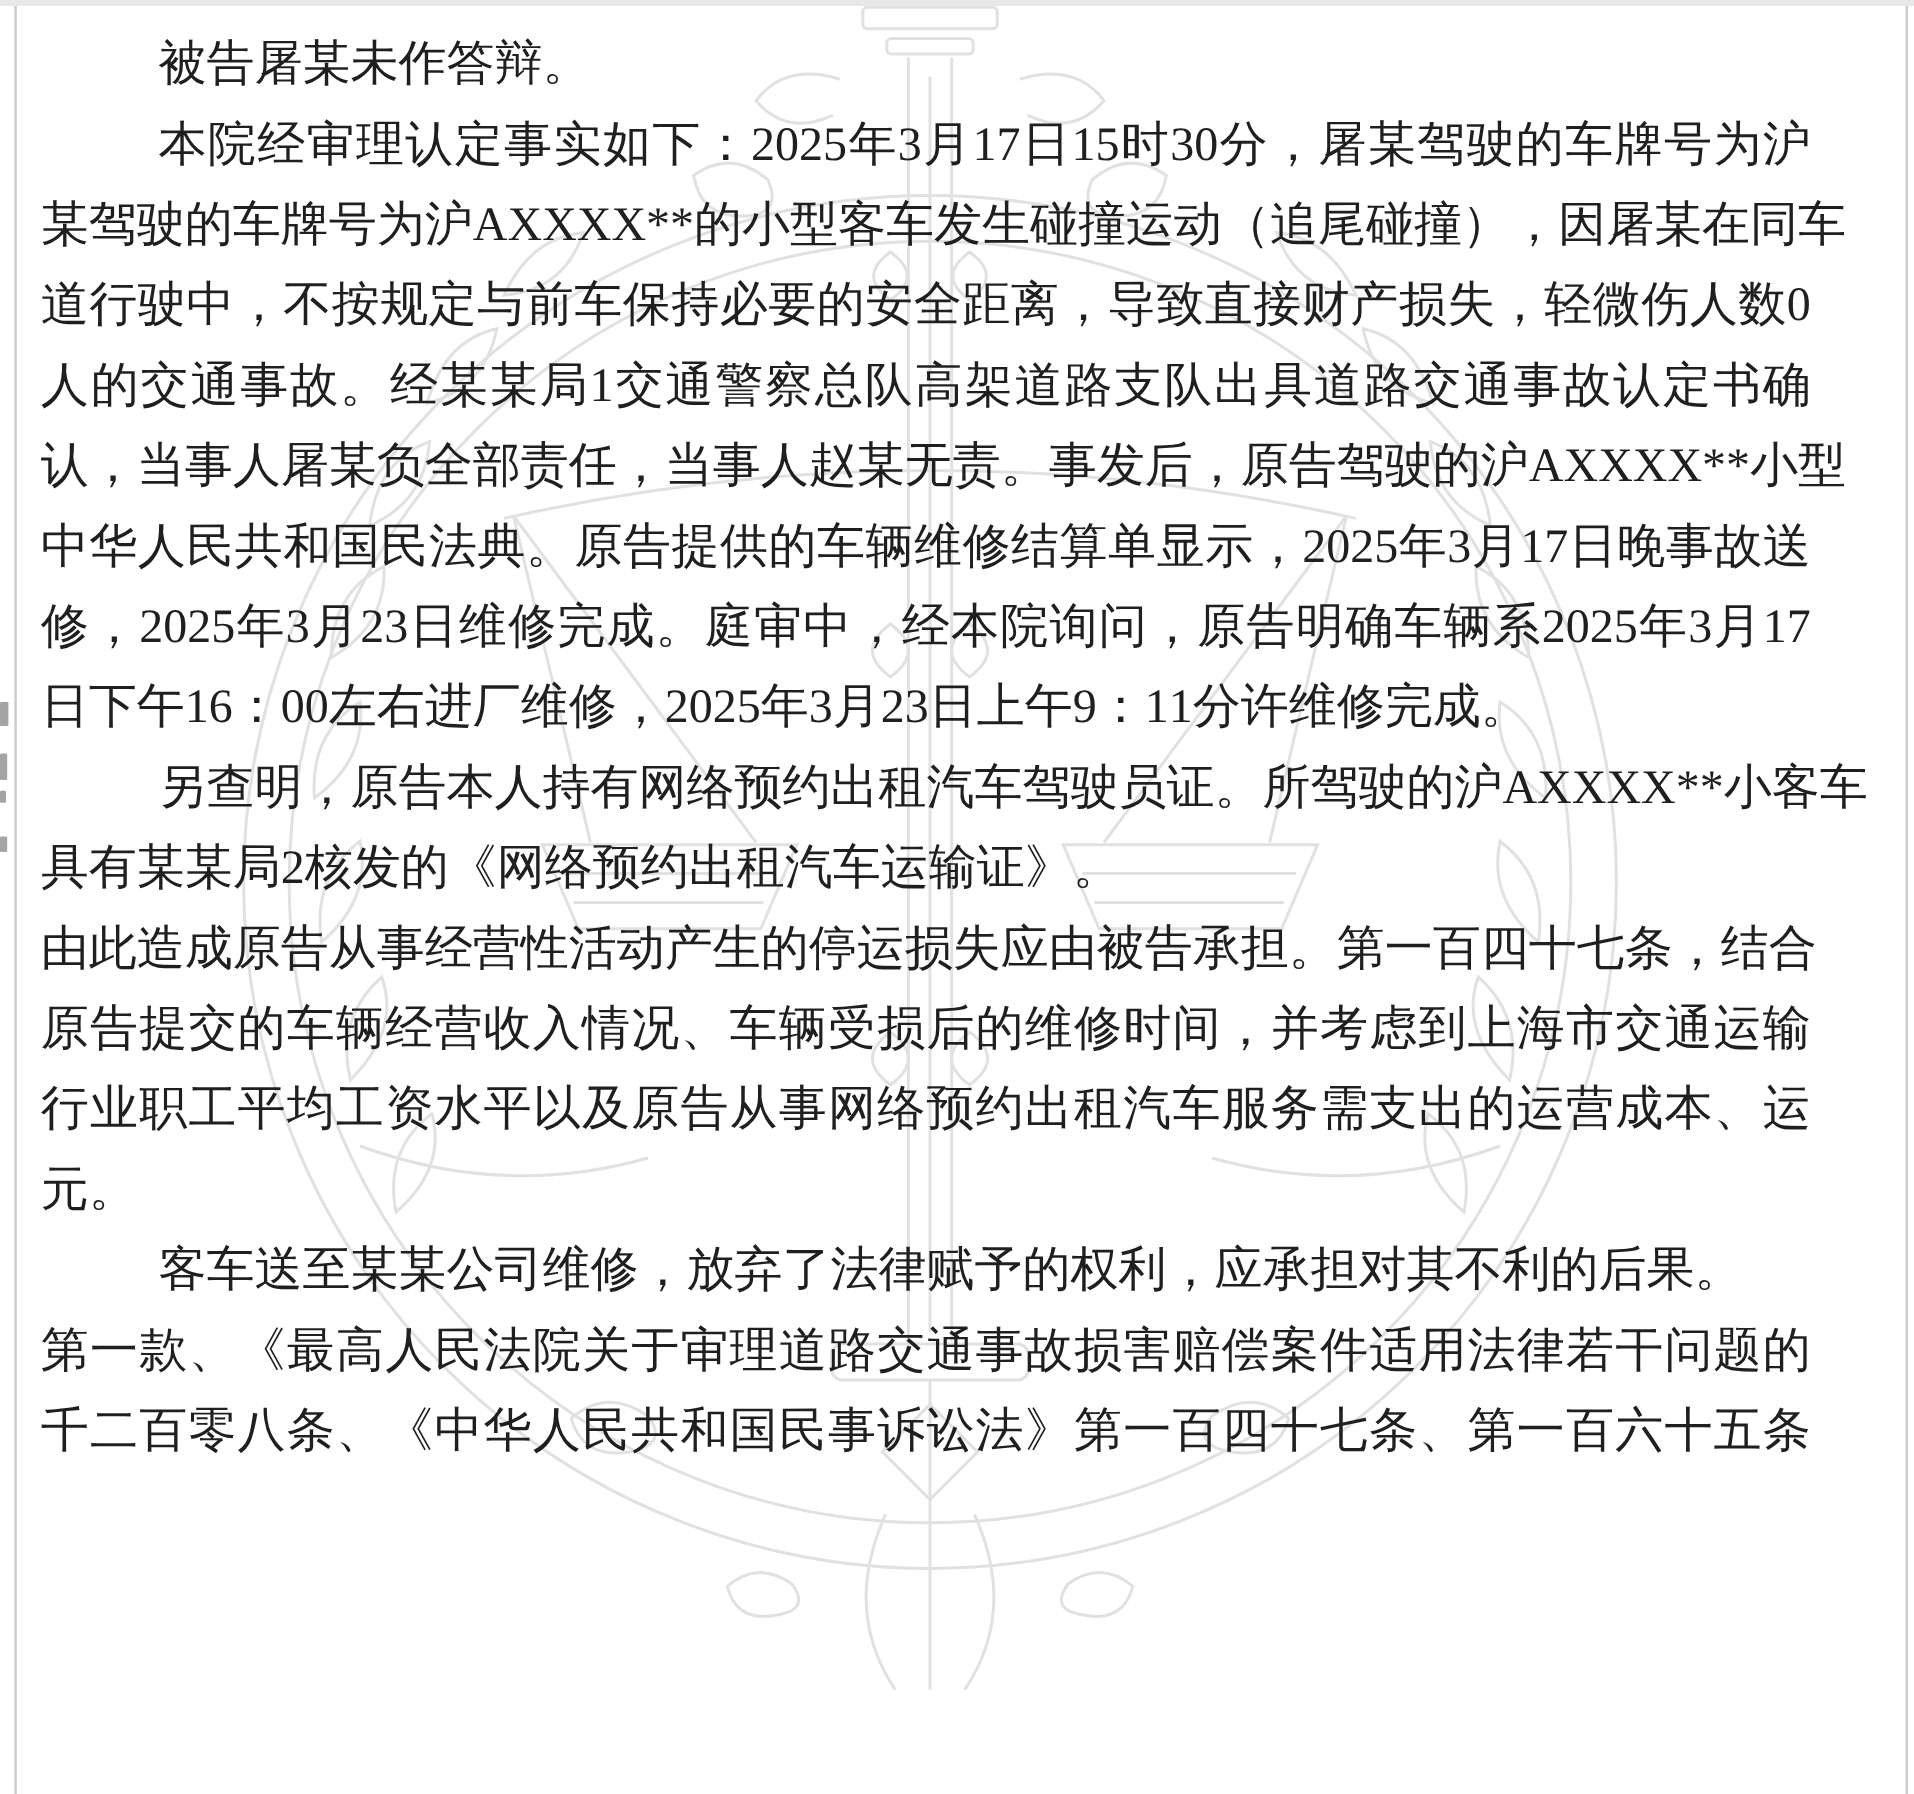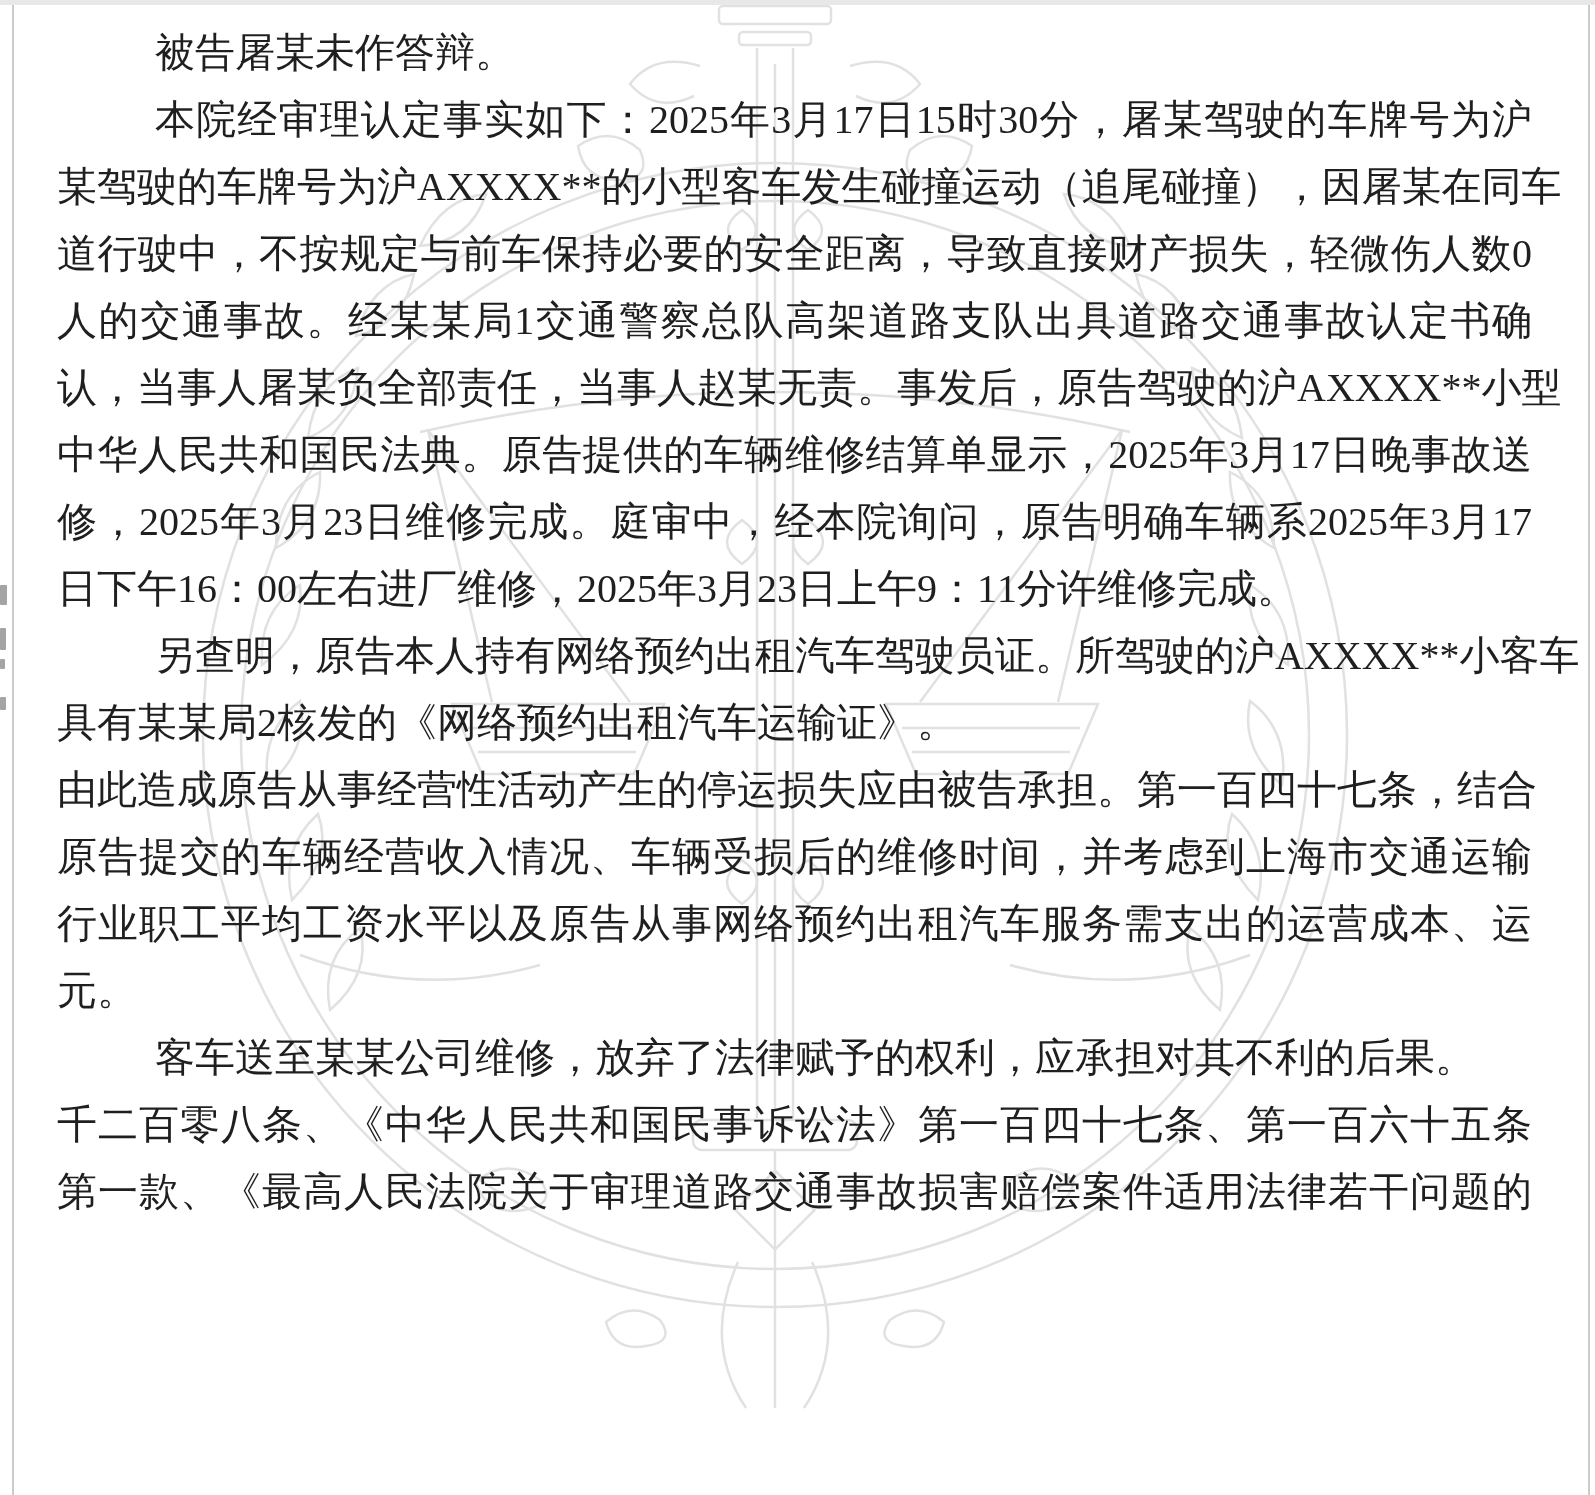--- a/index.html
+++ b/index.html
@@ -13,21 +13,21 @@
   .edge.left{left:12px;}
   .edge.right{left:1588px;}
   .wm{position:absolute;left:0;top:0;width:1595px;height:1495px;z-index:0;}
   .artifacts{position:absolute;left:0;top:0;z-index:1;}
   .artifact{position:absolute;left:0;background:#949494;border-radius:1px;opacity:.85;}
   .a1{top:585px;width:7px;height:20px;}
   .a2{top:628px;width:6px;height:22px;}
   .a3{top:659px;width:5px;height:10px;}
   .a4{top:697px;width:6px;height:13px;}
   .body-text{
-    position:absolute;left:57px;top:19px;width:1475px;z-index:2;
+    position:absolute;left:34px;top:19px;width:1475px;z-index:2;
     color:#1f1f1f;font-size:40px;
   }
   .ln{
     height:67px;line-height:67px;white-space:nowrap;
     font-kerning:none;
   }
   .jl{text-align:justify;text-align-last:justify;}
   .ind{text-indent:98px;}
 </style>
 </head>
@@ -125,17 +125,17 @@
     <div class="ln jl">中华人民共和国民法典。原告提供的车辆维修结算单显示，2025年3月17日晚事故送</div>
     <div class="ln jl">修，2025年3月23日维修完成。庭审中，经本院询问，原告明确车辆系2025年3月17</div>
     <div class="ln">日下午16：00左右进厂维修，2025年3月23日上午9：11分许维修完成。</div>
     <div class="ln ind jl">另查明，原告本人持有网络预约出租汽车驾驶员证。所驾驶的沪AXXXX**小客车</div>
     <div class="ln">具有某某局2核发的《网络预约出租汽车运输证》。</div>
     <div class="ln jl">由此造成原告从事经营性活动产生的停运损失应由被告承担。第一百四十七条，结合</div>
     <div class="ln jl">原告提交的车辆经营收入情况、车辆受损后的维修时间，并考虑到上海市交通运输</div>
     <div class="ln jl">行业职工平均工资水平以及原告从事网络预约出租汽车服务需支出的运营成本、运</div>
     <div class="ln">元。</div>
     <div class="ln ind">客车送至某某公司维修，放弃了法律赋予的权利，应承担对其不利的后果。</div>
+    <div class="ln jl">第一款、《最高人民法院关于审理道路交通事故损害赔偿案件适用法律若干问题的</div>
     <div class="ln jl">千二百零八条、《中华人民共和国民事诉讼法》第一百四十七条、第一百六十五条</div>
-    <div class="ln jl">第一款、《最高人民法院关于审理道路交通事故损害赔偿案件适用法律若干问题的</div>
   </main>
 
 </div>
 
 </body></html>

